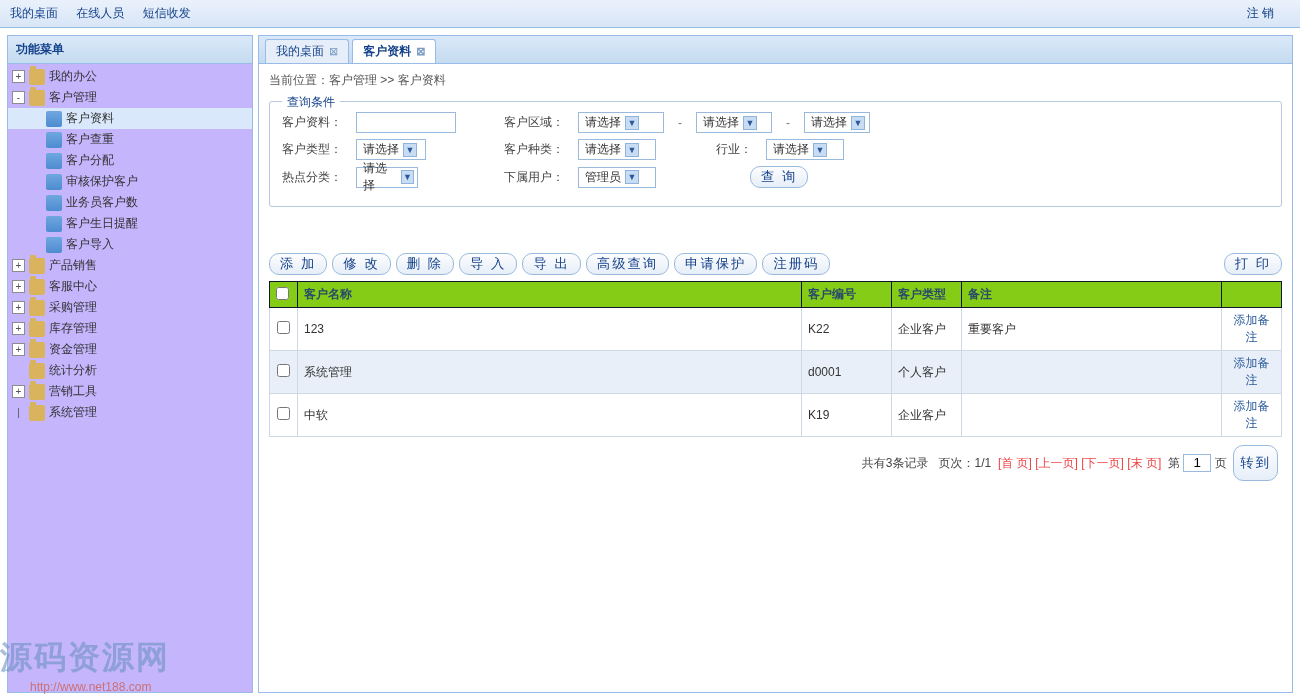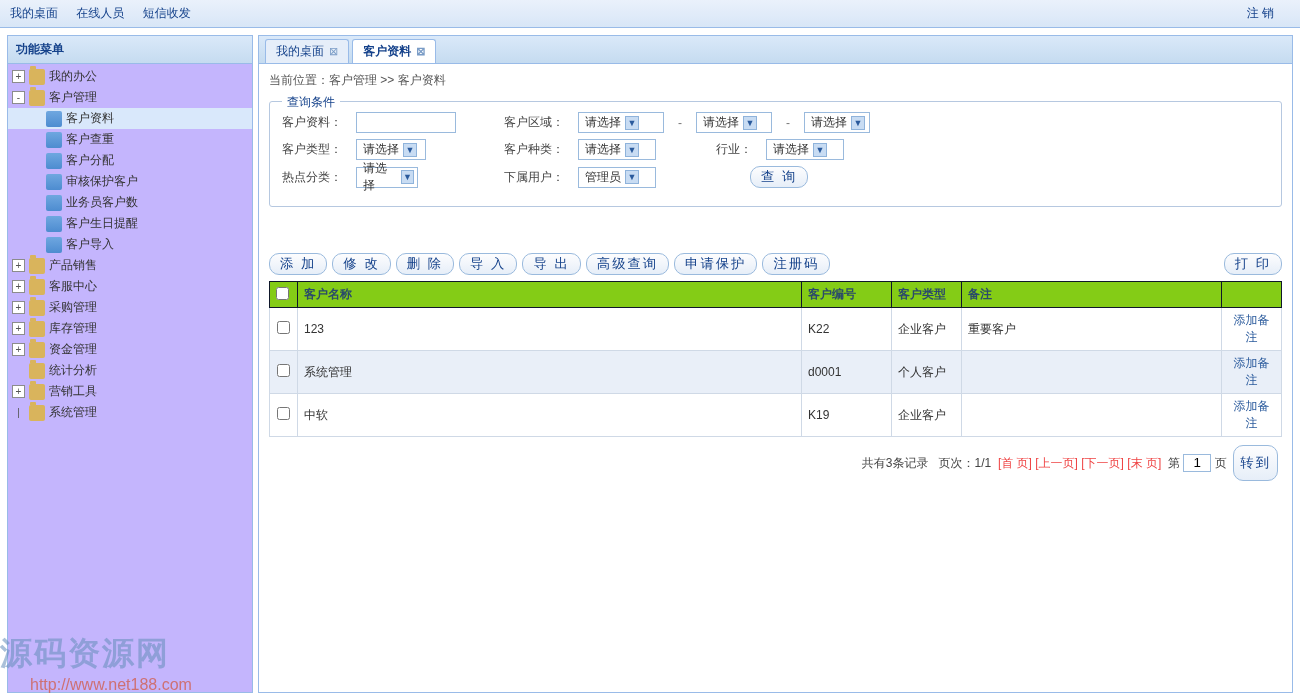--- a/index.html
+++ b/index.html
@@ -48,21 +48,21 @@
 .col-code { width: 90px; }
 .col-type { width: 70px; }
 .col-note { width: 260px; }
 .col-act { width: 60px; text-align: center; }
 .link { color: #2a5a9c; cursor: pointer; }
 .pager { text-align: right; padding: 8px 4px; color: #444; }
 .pager .disabled { color: #ef4444; }
 .pager input { width: 28px; border: 1px solid #9abadd; height: 18px; text-align: center; }
 .watermark { position: fixed; bottom: 6px; left: 0; pointer-events: none; }
 .wm-title { font-size: 32px; font-weight: bold; color: rgba(100,140,185,0.55); letter-spacing: 2px; }
-.wm-url { font-size: 16px; color: rgba(210,90,70,0.75); margin-left: 30px; }
+.wm-url { font-size: 12px; color: rgba(210,90,70,0.75); margin-left: 30px; }
 </style>
 </head>
 <body>
 
 <div class="topbar">
   <div class="topbar-left">
     <a href="#">我的桌面</a>
     <a href="#">在线人员</a>
     <a href="#">短信收发</a>
   </div>

